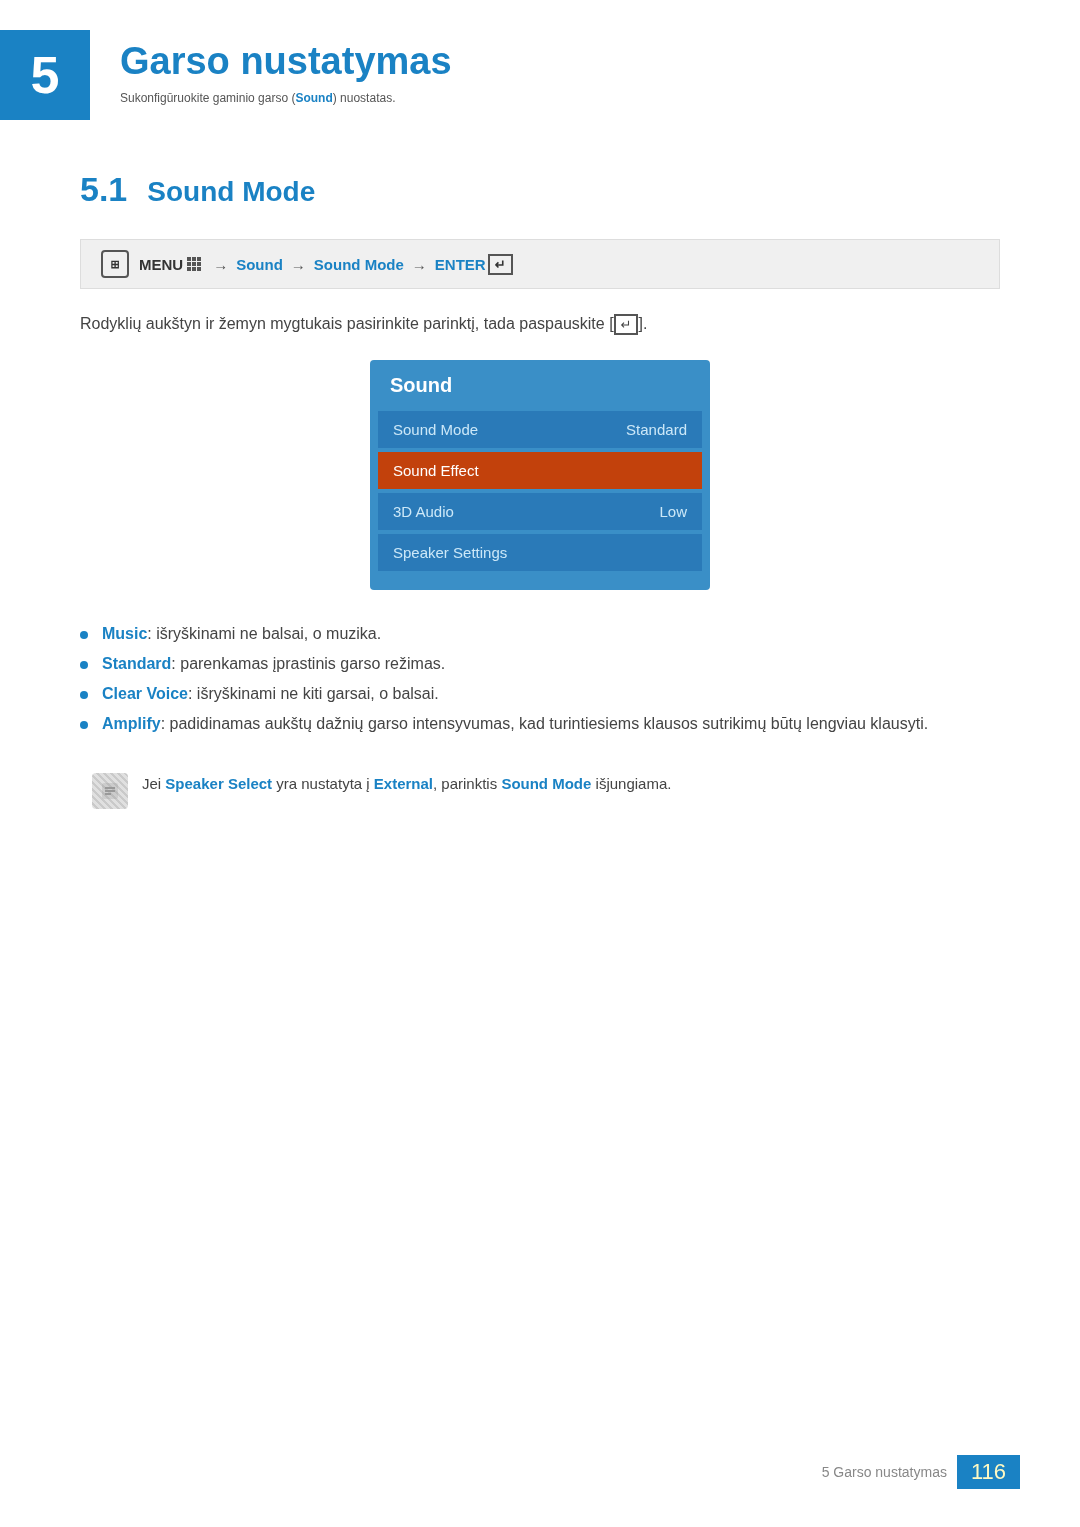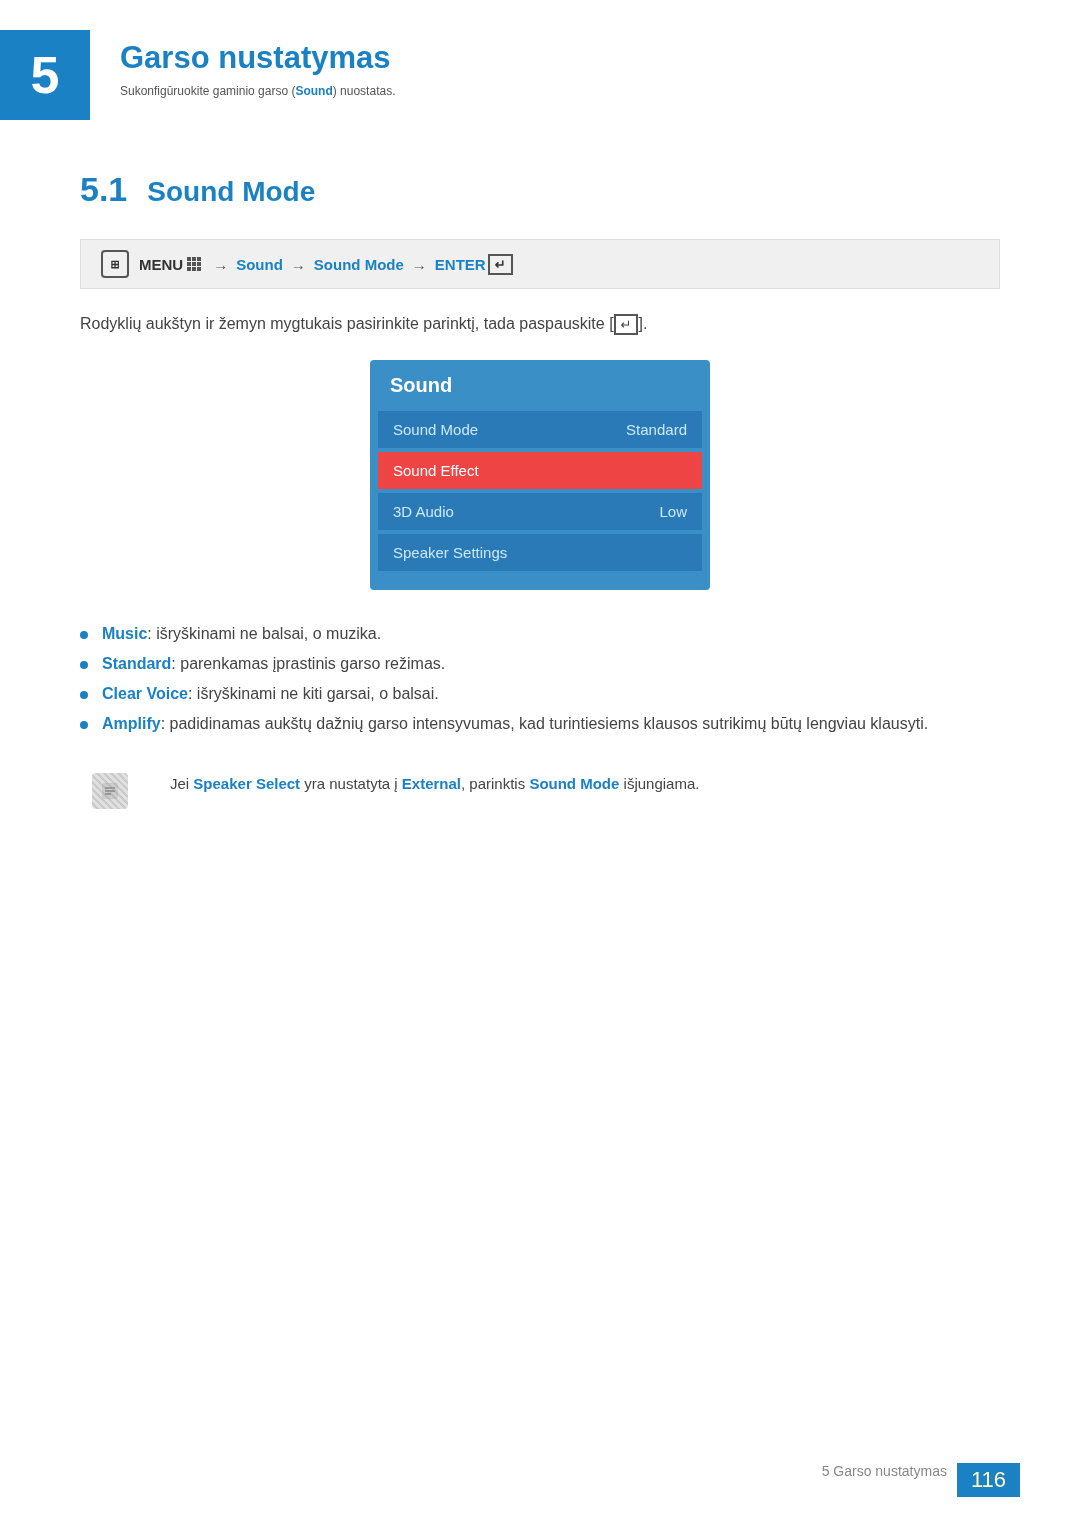--- a/index.html
+++ b/index.html
@@ -53,21 +53,21 @@
       font-size: 52px;
       font-weight: bold;
       color: #ffffff;
     }
 
     .chapter-title-block {
       padding-top: 10px;
     }
 
     .chapter-title {
-      font-size: 31px;
+      font-size: 38px;
       font-weight: bold;
       color: #1a82c4;
       margin-bottom: 8px;
     }
 
     .chapter-subtitle {
       font-size: 12px;
       color: #555;
     }
 
@@ -174,21 +174,21 @@
       background: #2a7ab8;
       margin: 4px 8px;
       padding: 10px 15px;
       display: flex;
       justify-content: space-between;
       align-items: center;
       cursor: pointer;
     }
 
     .sound-menu-item.active {
-      background: #ef4444;
+      background: #c2410c;
     }
 
     .sound-menu-item .item-label {
       color: #cce8f8;
       font-size: 15px;
     }
 
     .sound-menu-item.active .item-label {
       color: #ffffff;
     }
@@ -225,21 +225,20 @@
     .bullet-list li strong {
       color: #1a82c4;
       font-weight: bold;
     }
 
     
     .note-box {
       display: flex;
       align-items: flex-start;
       padding: 10px 12px;
-      gap: 28px;
     }
 
     .note-icon {
       width: 36px;
       height: 36px;
       flex-shrink: 0;
       margin-right: 14px;
       background: #e0e0e0;
       border-radius: 4px;
       display: flex;
@@ -272,23 +271,24 @@
     }
 
     .note-text strong {
       color: #1a82c4;
       font-weight: bold;
     }
 
     
     .footer {
       position: absolute;
-      bottom: 30px;
+      bottom: 38px;
       right: 60px;
       display: flex;
+      align-items: center;
     }
 
     .footer-chapter {
       font-size: 14px;
       color: #888;
       margin-right: 10px;
     }
 
     .footer-page {
       background: #1a82c4;

